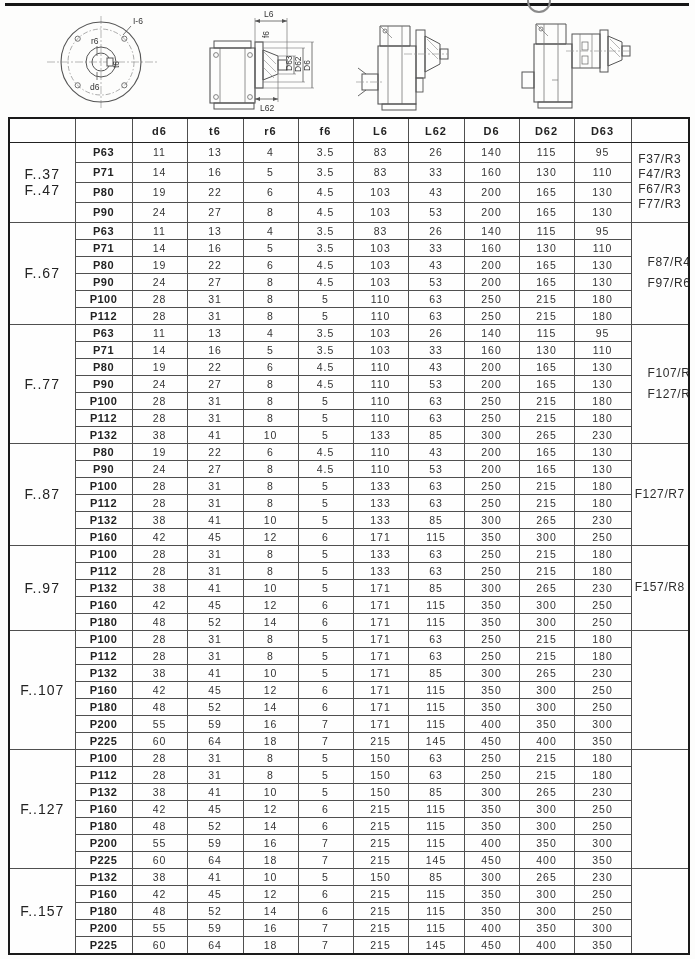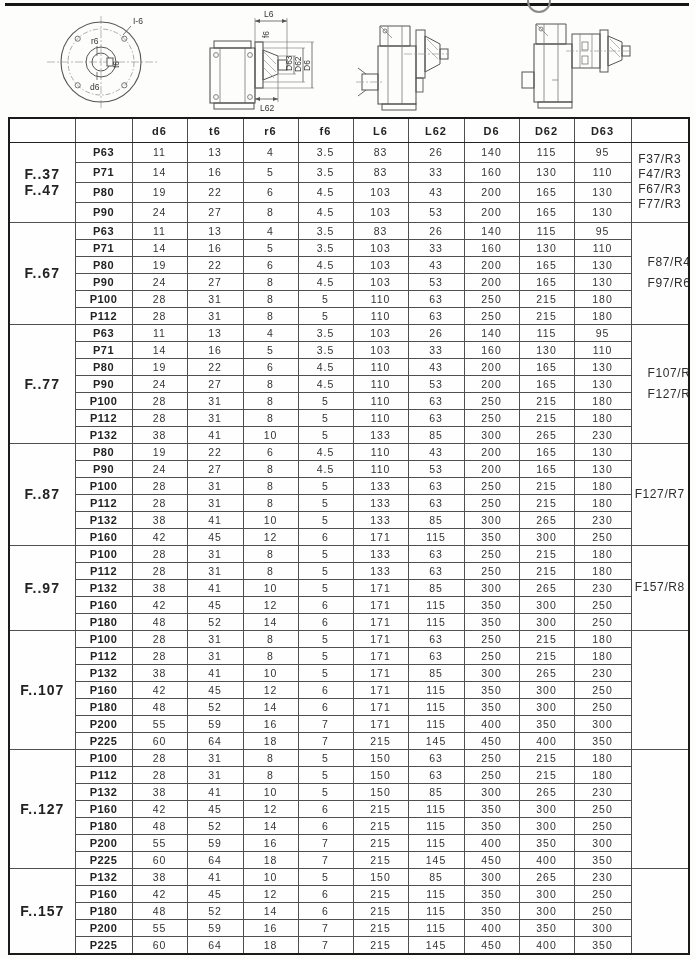--- a/index.html
+++ b/index.html
@@ -22,21 +22,21 @@
     width:680px;height:838px;border-collapse:collapse;table-layout:fixed;
     border:2px solid #1a1a1a;background:#fefefe;
   }
   table.dims th,table.dims td{
     border:1px solid #4f4f4f;text-align:center;vertical-align:middle;
     padding:0;overflow:hidden;white-space:nowrap;
   }
   table.dims thead th{font-size:11px;font-weight:bold;letter-spacing:1px;height:23px;border-bottom:1.5px solid #222;}
   td.val{font-size:10.5px;letter-spacing:1px;color:#333;}
   td.size{font-size:11px;font-weight:bold;letter-spacing:0.5px;margin-left:14px;}
-  td.grp{font-size:14px;font-weight:bold;letter-spacing:1px;text-align:left;padding-left:9px;margin-left:33px;}
+  td.grp{font-size:14px;font-weight:normal;letter-spacing:1px;text-align:left;padding-left:9px;margin-left:33px;}
   td.notes{font-size:12px;letter-spacing:0.6px;text-align:left;padding-left:5px;color:#2c2c2c;}
   td.notes .nline{line-height:15px;}
   td.notes.spread .nline{margin:6px 16px;}
   tr.group-start td{border-top:1.5px solid #222;}
 </style>
 </head>
 <body>
 
 <div class="page">
   <div class="top-rule"></div>

